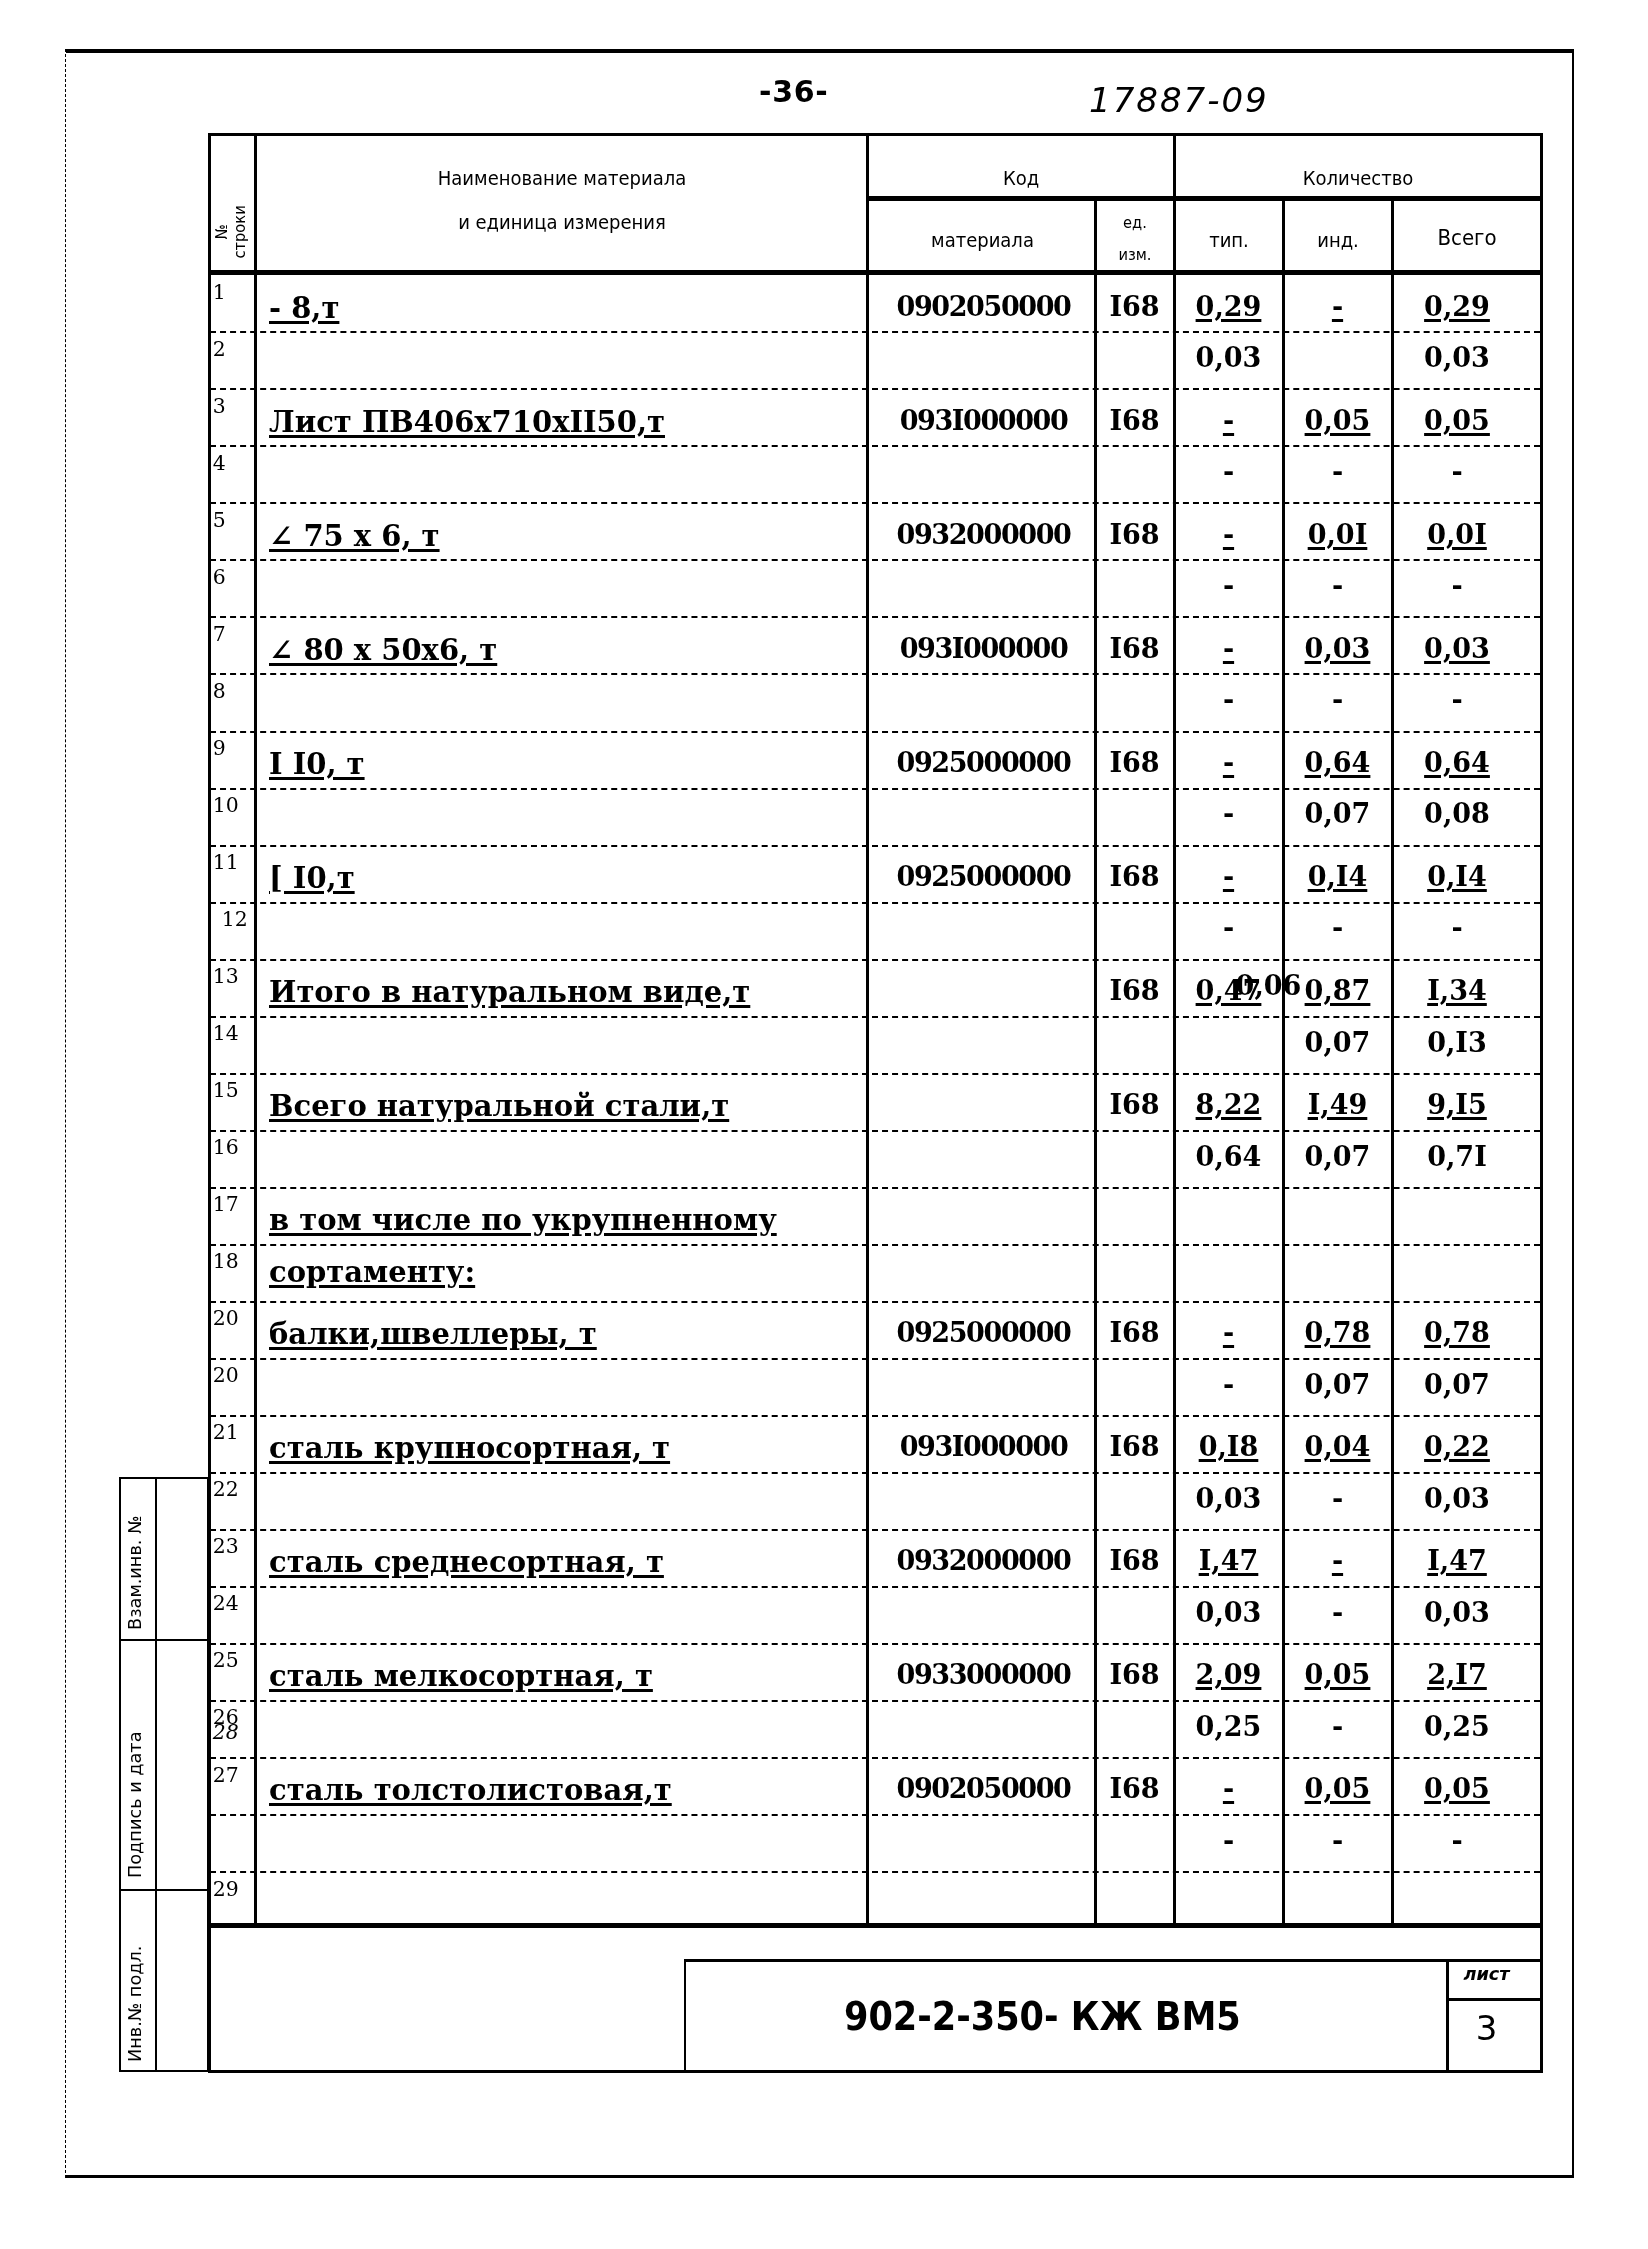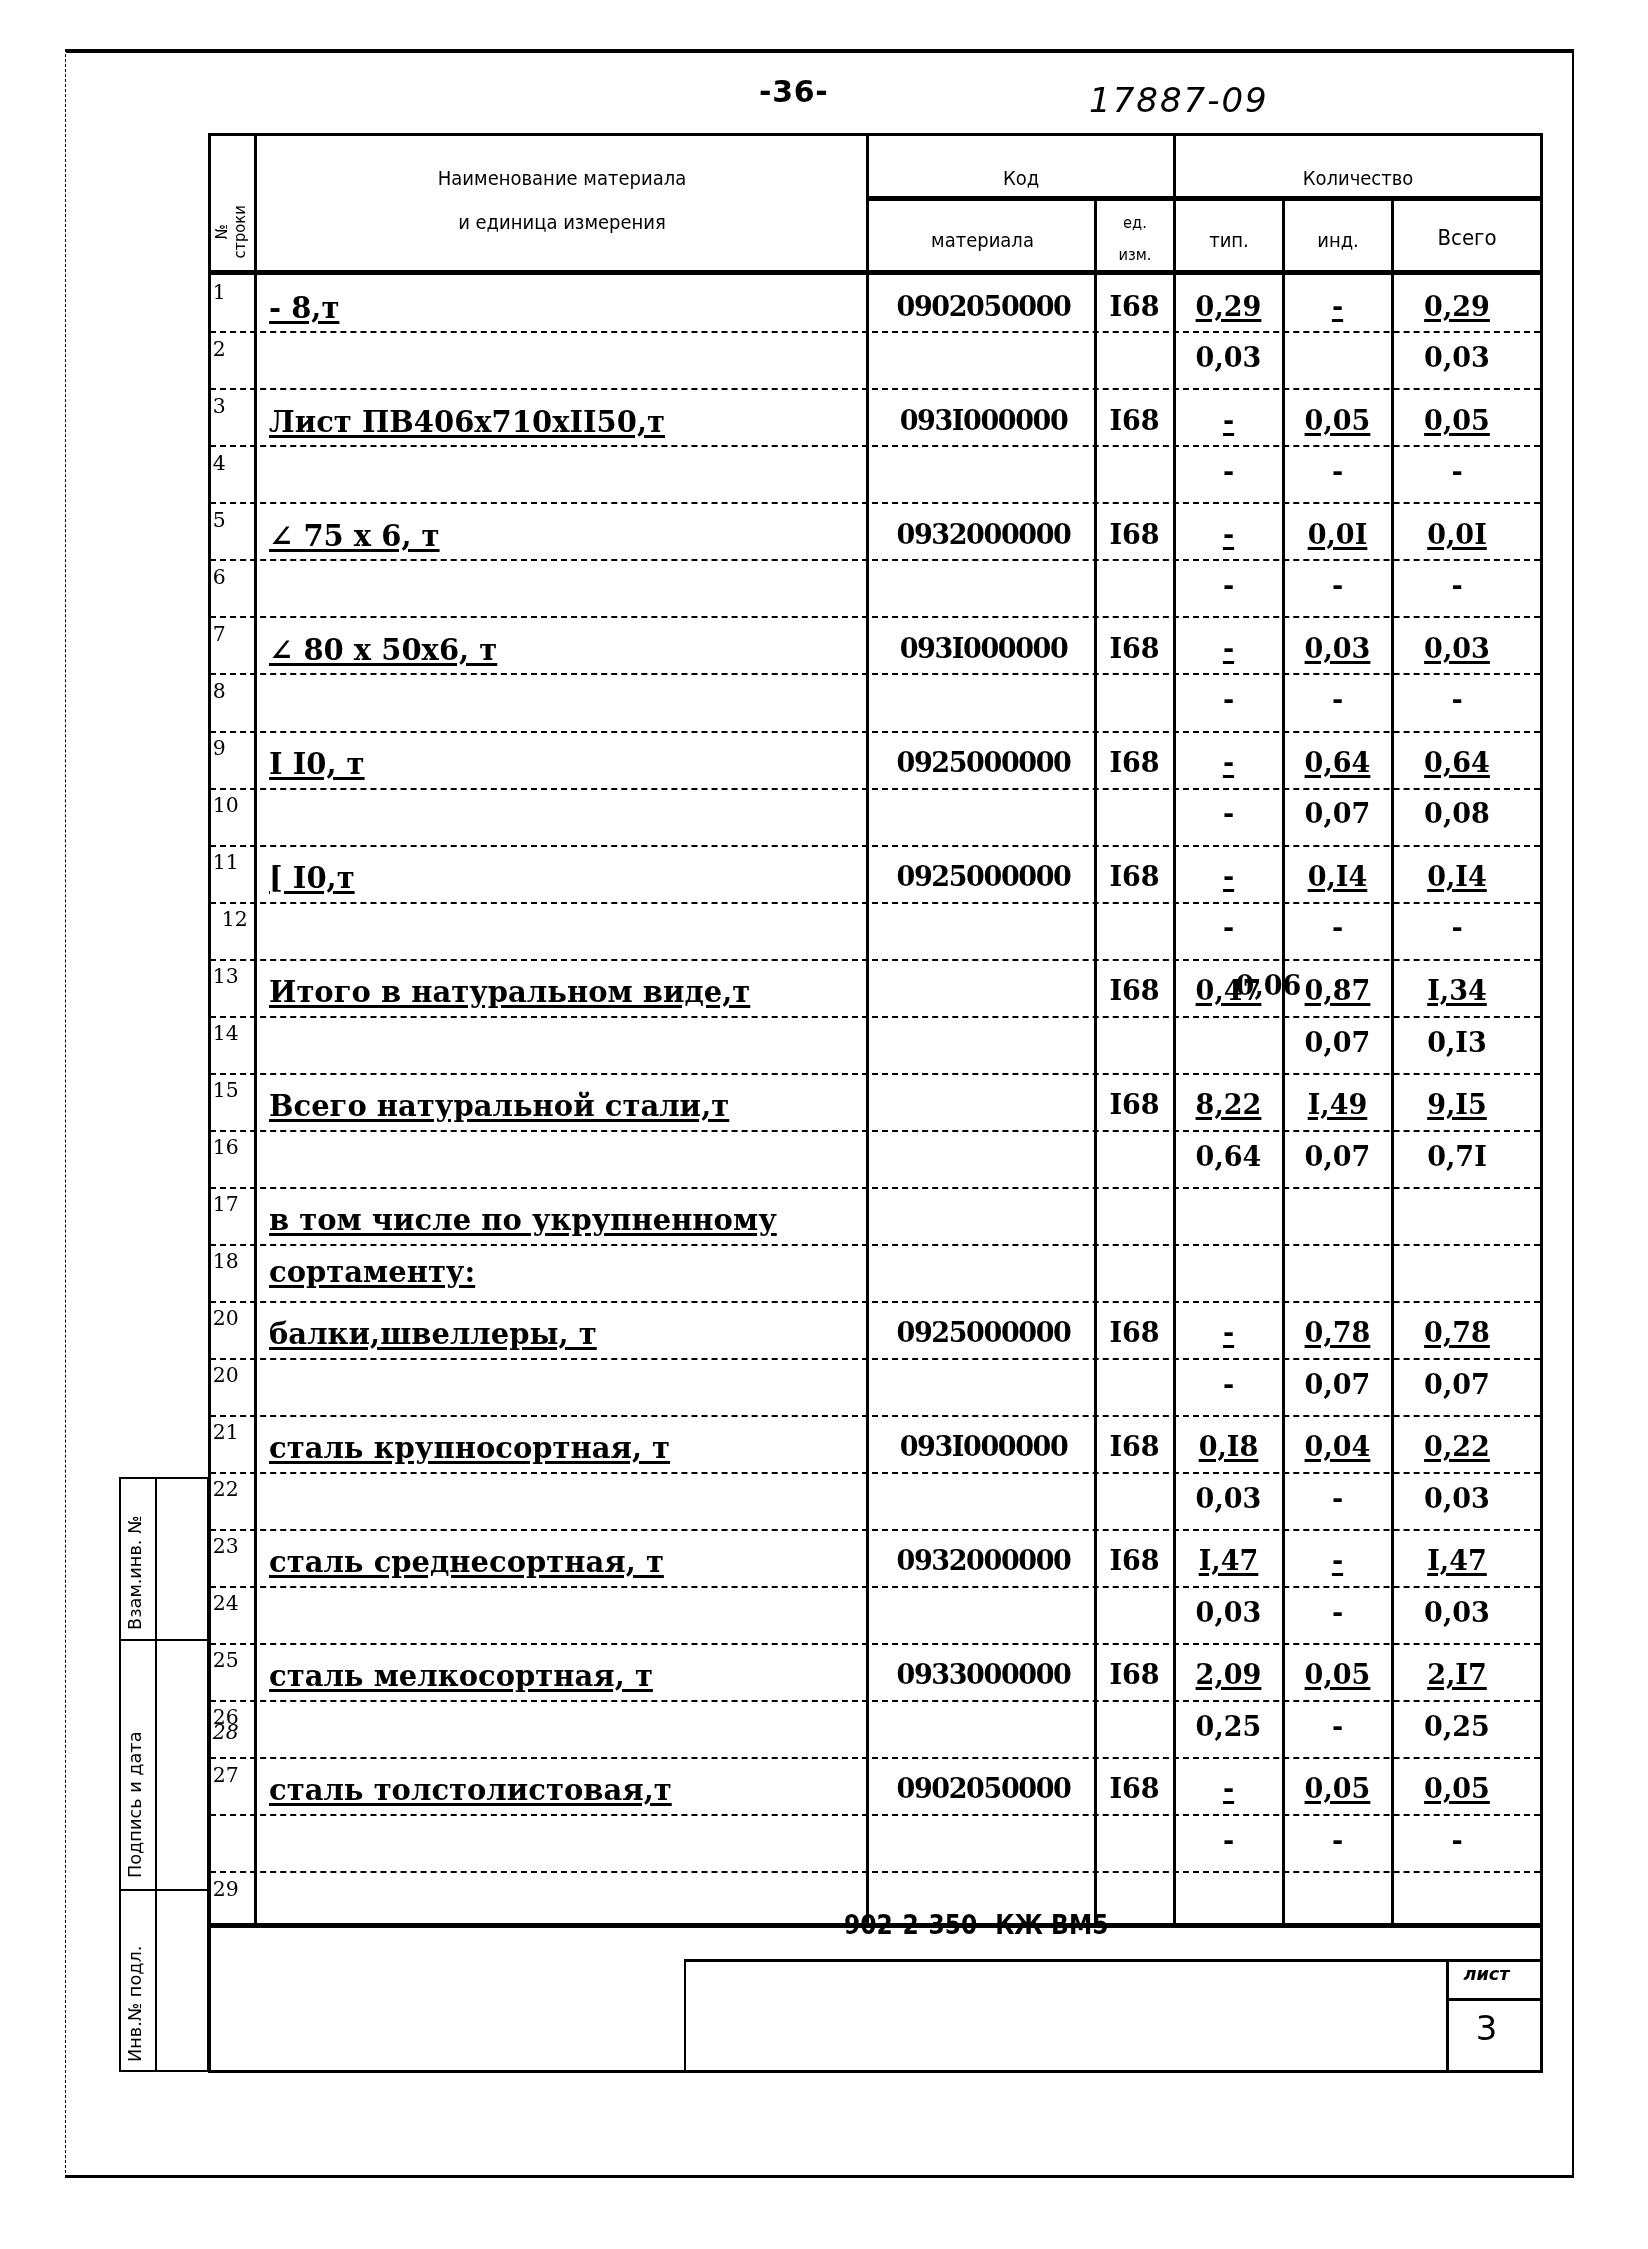--- a/index.html
+++ b/index.html
@@ -28,22 +28,22 @@
   .q2 { left:1285px; width:105px; text-align:center; }
   .q3 { left:1394px; width:126px; text-align:center; }
   .ul { text-decoration:underline; text-decoration-thickness:2.7px; text-underline-offset:3.4px; }
   .rowline { position:absolute; left:210px; width:1330px; height:0; border-top:2px dashed #000; }
   .stamp { position:absolute; left:119px; top:1477px; width:90px; height:595px;
            border:2.7px solid #000; box-sizing:border-box; }
   .stamp-label { position:absolute; font-family:"DejaVu Sans", sans-serif; font-size:17.7px;
                  transform:rotate(-90deg); transform-origin:left top; white-space:nowrap; }
   .titlebox { position:absolute; left:684px; top:1959px; width:859px; height:114px;
               border-top:3.4px solid #000; border-left:2.7px solid #000; box-sizing:border-box; }
-  .doc-code { position:absolute; left:844px; top:1910px; font-family:"DejaVu Sans Condensed","DejaVu Sans", sans-serif;
-              font-weight:bold; font-size:26px; }
+  .doc-code { position:absolute; left:844px; top:1994px; font-family:"DejaVu Sans Condensed","DejaVu Sans", sans-serif;
+              font-weight:bold; font-size:39px; }
   .sheet-label { position:absolute; left:1451px; top:1964px; width:71px; text-align:center;
                  font-family:"DejaVu Sans", sans-serif; font-style:italic; font-weight:bold; font-size:17.7px; }
   .sheet-num { position:absolute; left:1451px; top:2008px; width:71px; text-align:center;
                font-family:"DejaVu Sans", sans-serif; font-size:34px; }
 </style>
 </head>
 <body>
 
 <div class="page-frame"></div>
 

